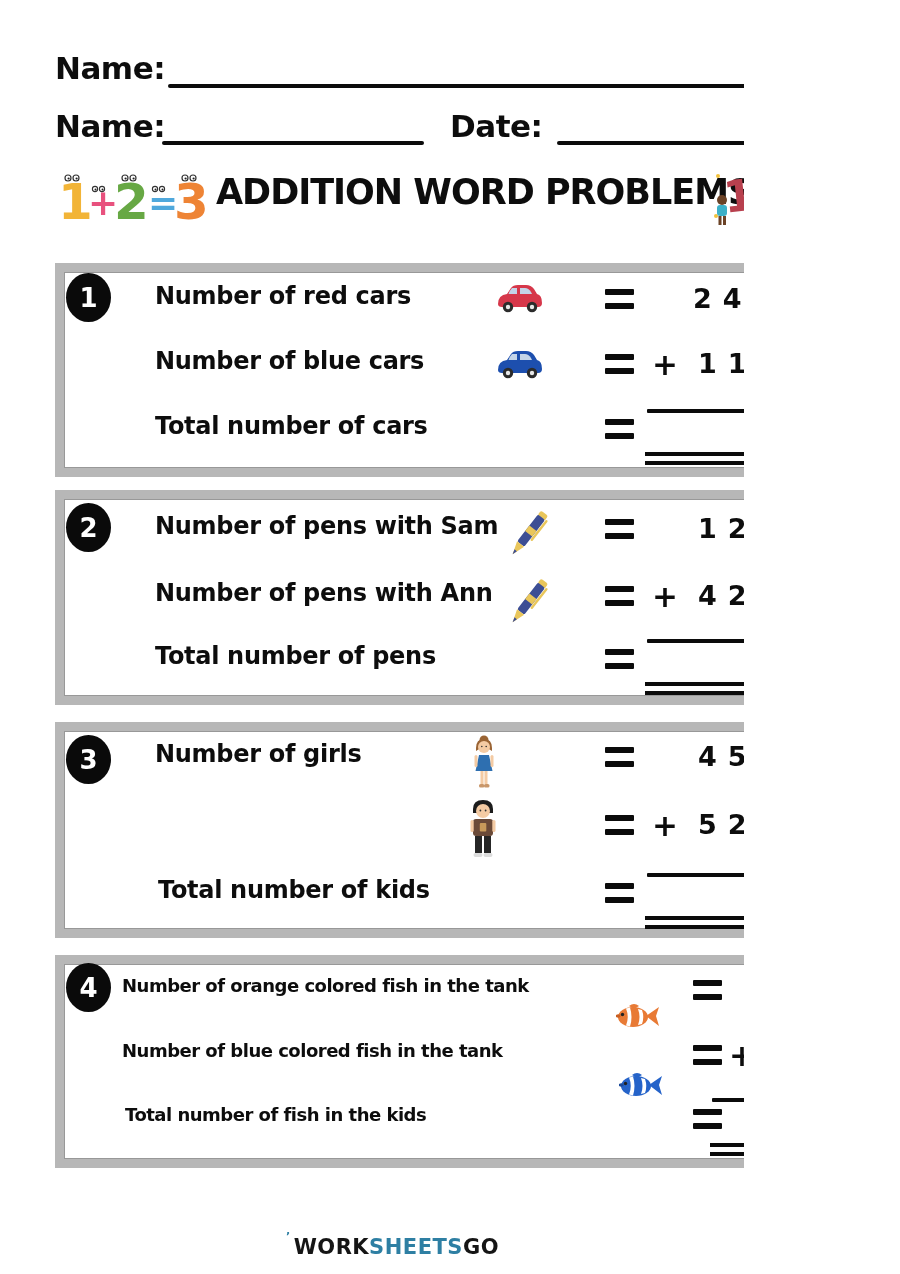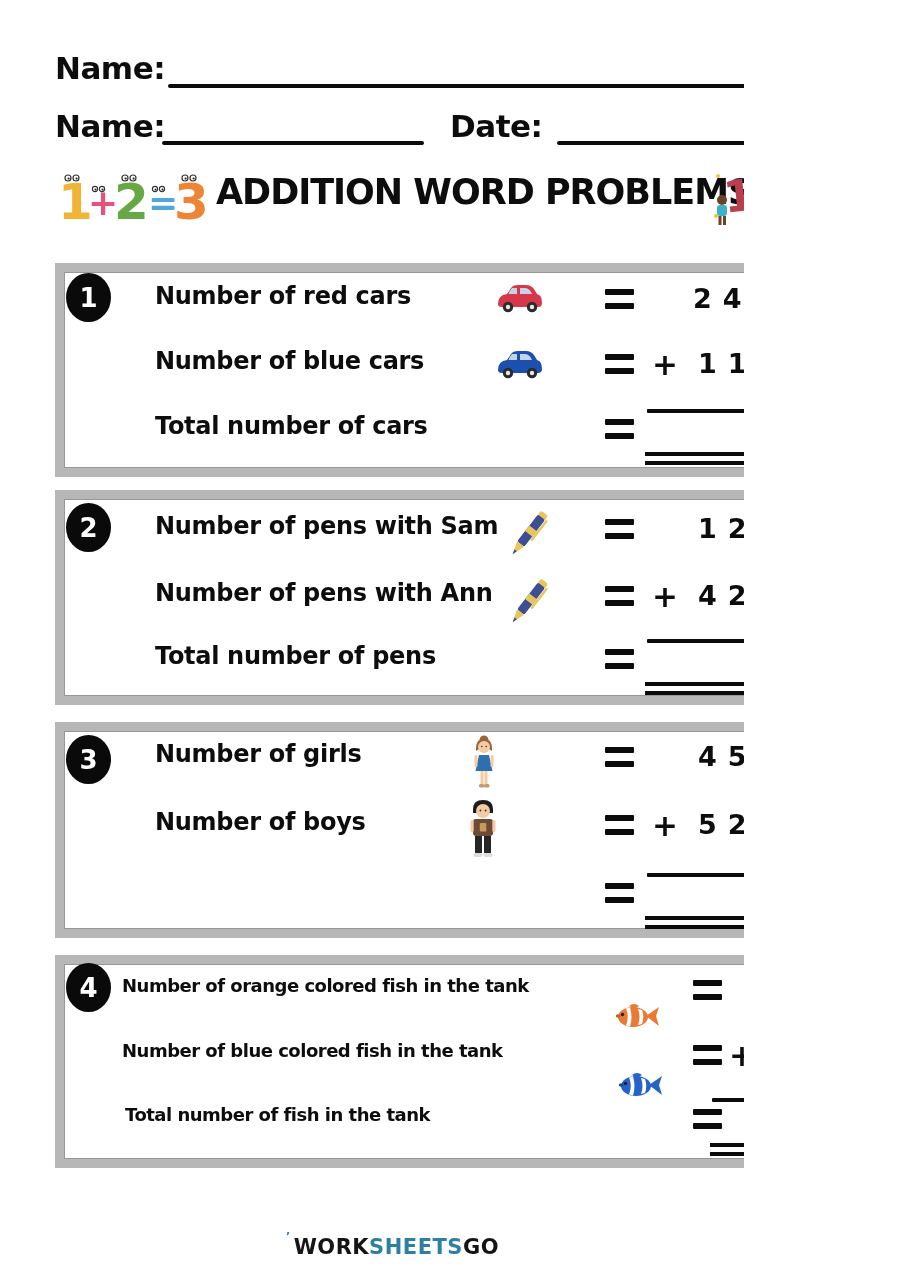--- a/index.html
+++ b/index.html
@@ -232,41 +232,41 @@
         <rect x="22.5" y="20" width="3" height="12" rx="1.5" fill="#f4cba4"></rect>
         <rect x="12.5" y="36" width="3" height="13" fill="#f4cba4"></rect>
         <rect x="16.5" y="36" width="3" height="13" fill="#f4cba4"></rect>
         <rect x="11" y="49" width="5.5" height="3.5" rx="1.6" fill="#c9976a"></rect>
         <rect x="16" y="49" width="5.5" height="3.5" rx="1.6" fill="#c9976a"></rect>
       </svg>
     </span>
     <span class="eq" style="left:550px; top:25px;"></span>
     <span class="pval" style="left:643px; top:19px;">45</span>
 
-    <div class="plabel" style="left:100px; top:86px;">Number of boys</div>
     <span class="picon" style="left:410px; top:76px;">
       <svg width="36" height="64" viewBox="0 0 36 64">
         <path d="M8 11 Q8 2 18 2 Q28 2 28 11 L28 15 L8 15 Z" fill="#1c1c1c"></path>
         <circle cx="18" cy="13" r="7" fill="#f4cba4"></circle>
         <circle cx="15.4" cy="12.5" r="0.9" fill="#333"></circle>
           <circle cx="20.6" cy="12.5" r="0.9" fill="#333"></circle>
         <rect x="8" y="21" width="20" height="17" rx="3" fill="#6b4a38"></rect>
         <rect x="5.5" y="22" width="3.2" height="12" rx="1.6" fill="#f4cba4"></rect>
         <rect x="27.3" y="22" width="3.2" height="12" rx="1.6" fill="#f4cba4"></rect>
         <rect x="14.8" y="25" width="6.5" height="8.5" rx="1" fill="#c89a5a"></rect>
         <rect x="10" y="38" width="7" height="17" fill="#262626"></rect>
         <rect x="19" y="38" width="7" height="17" fill="#262626"></rect>
         <rect x="8.5" y="55" width="9" height="4" rx="2" fill="#dcdcdc"></rect>
         <rect x="18.5" y="55" width="9" height="4" rx="2" fill="#dcdcdc"></rect>
       </svg>
     </span>
     <span class="eq" style="left:550px; top:93px;"></span>
     <span class="plus" style="left:597px; top:85px;">+</span>
     <span class="pval" style="left:643px; top:87px;">52</span>
 
+    <div class="plabel" style="left:103px; top:154px;">Total number of kids</div>
     <span class="eq" style="left:550px; top:161px;"></span>
     <span class="sumline" style="left:592px; top:151px; width:125px;"></span>
     <span class="dblline" style="left:590px; top:194px; width:128px;"></span>
   </section>
 
   <section class="pbox" style="top:955px; height:213px;">
     <div class="badge" style="top:8px;">4</div>
 
     <div class="plabel small" style="left:67px; top:20px;">Number of orange colored fish in the tank</div>
     <span class="picon" style="left:558px; top:48px;">
@@ -292,21 +292,21 @@
         <path d="M13 5.5 Q16.5 14 13 22.5 L17 23.5 Q20 14 17 4.5 Z" fill="#ffffff"></path>
         <path d="M25 6 Q28 14 25 22 L29 21 Q31.5 14 29 7 Z" fill="#ffffff"></path>
         <circle cx="9.5" cy="11.5" r="1.7" fill="#222"></circle>
         <path d="M3 12 Q6 10 8 13 Q6 16 3 14 Z" fill="#1c4a9a"></path>
       </svg>
     </span>
     <span class="eq" style="left:638px; top:90px;"></span>
     <span class="plus" style="left:674px; top:82px;">+</span>
     <span class="pval" style="left:720px; top:84px;">20</span>
 
-    <div class="plabel small" style="left:70px; top:149px;">Total number of fish in the tank</div>
+    <div class="plabel small" style="left:70px; top:149px;">Total number of fish in the kids</div>
     <span class="eq" style="left:638px; top:154px;"></span>
     <span class="sumline" style="left:657px; top:143px; width:126px;"></span>
     <span class="dblline" style="left:655px; top:188px; width:128px;"></span>
   </section>
 
   <div class="logo">
     <span class="mark">’</span><span class="dark">WORK</span><span class="accent">SHEETS</span><span class="dark">GO</span>
   </div>
 
 </div>

